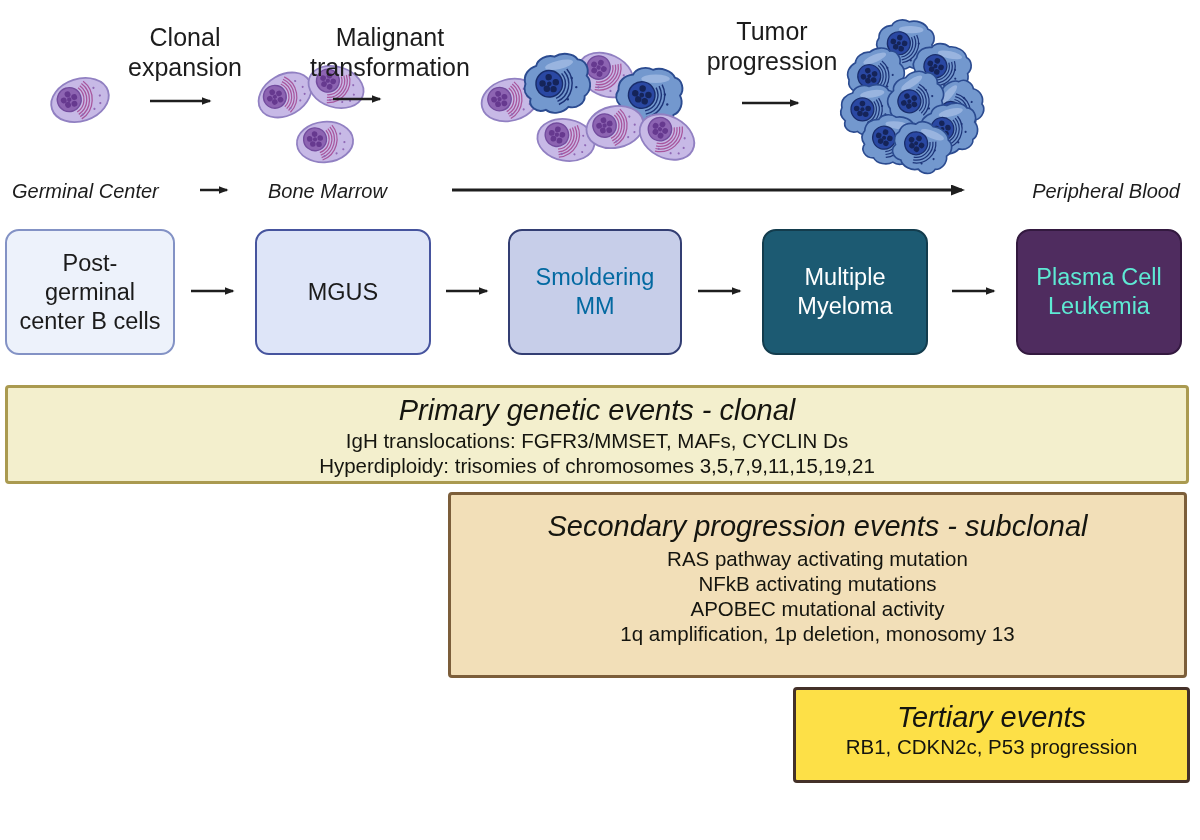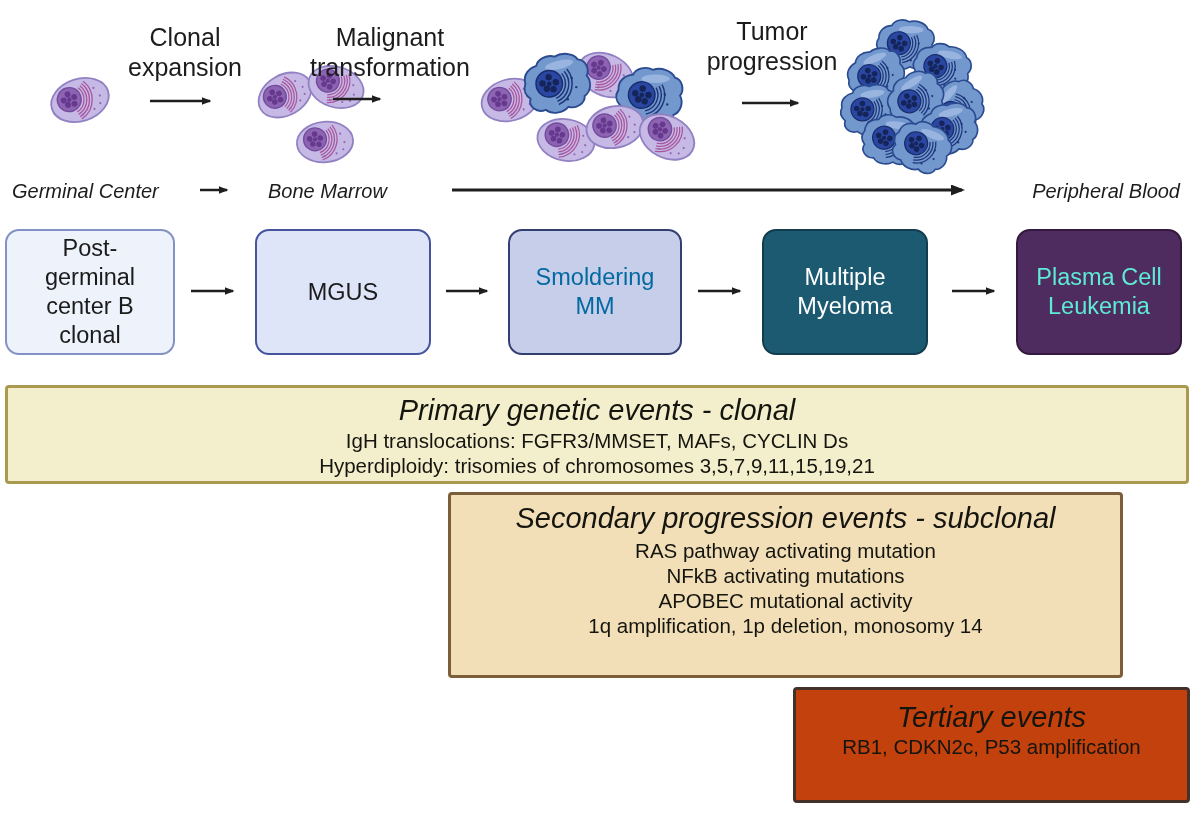--- a/index.html
+++ b/index.html
@@ -25,24 +25,24 @@
   #stage-3{left:508px;width:174px;background:#c7cee9;border-color:#333e73;color:#0369a1;}
   #stage-4{left:762px;width:166px;background:#1c5a72;border-color:#133c4d;color:#ffffff;}
   #stage-5{left:1016px;width:166px;background:#4f2c5f;border-color:#33193f;color:#5eead4;}
 
   .events{position:absolute;border-radius:4px;border:3px solid;box-sizing:border-box;text-align:center;}
   .events .etitle{font-style:italic;font-size:29px;color:#15150f;}
   .events .eline{font-size:20.5px;color:#15150f;}
   #events-primary{left:5px;top:385px;width:1184px;height:99px;background:#f3efcd;border-color:#aa9a50;padding-top:4px;}
   #events-primary .etitle{line-height:37px;}
   #events-primary .eline{line-height:24.5px;}
-  #events-secondary{left:448px;top:492px;width:675px;height:186px;background:#f2dfb8;border-color:#7c5e3a;padding-top:3px;}
+  #events-secondary{left:448px;top:492px;width:739px;height:186px;background:#f2dfb8;border-color:#7c5e3a;padding-top:11px;}
   #events-secondary .etitle{line-height:40px;}
   #events-secondary .eline{line-height:25px;}
-  #events-tertiary{left:793px;top:687px;width:397px;height:116px;background:#c2410c;border-color:#443129;padding-top:9px;}
+  #events-tertiary{left:793px;top:687px;width:397px;height:96px;background:#fde047;border-color:#443129;padding-top:9px;}
   #events-tertiary .etitle{line-height:36px;}
   #events-tertiary .eline{line-height:24px;}
 </style>
 </head>
 <body>
 
 <div class="canvas">
 
   <svg class="layer" width="1200" height="840" viewBox="0 0 1200 840" aria-hidden="true">
     <defs>
@@ -142,21 +142,21 @@
 
   <div class="toplabel" id="lbl-malignant">Malignant transformation</div>
   <div class="toplabel" id="lbl-clonal">Clonal expansion</div>
   <div class="toplabel" id="lbl-tumor">Tumor progression</div>
 
   <div class="loclabel" id="loc-germinal">Germinal Center</div>
   <div class="loclabel" id="loc-bone">Bone Marrow</div>
   <div class="loclabel" id="loc-peripheral">Peripheral Blood</div>
 
   <div class="stage" id="stage-1">
-    <span>Post-germinal center B clonal</span>
+    <span>Post-germinal center B cells</span>
   </div>
   <div class="stage" id="stage-2">
     <span>MGUS</span>
   </div>
   <div class="stage" id="stage-3">
     <span>Smoldering MM</span>
   </div>
   <div class="stage" id="stage-4">
     <span>Multiple Myeloma</span>
   </div>
@@ -168,21 +168,21 @@
     <div class="etitle">Primary genetic events - clonal</div>
     <div class="eline">IgH translocations: FGFR3/MMSET, MAFs, CYCLIN Ds</div>
     <div class="eline">Hyperdiploidy: trisomies of chromosomes 3,5,7,9,11,15,19,21</div>
   </div>
 
   <div class="events" id="events-secondary">
     <div class="etitle">Secondary progression events - subclonal</div>
     <div class="eline">RAS pathway activating mutation</div>
     <div class="eline">NFkB activating mutations</div>
     <div class="eline">APOBEC mutational activity</div>
-    <div class="eline">1q amplification, 1p deletion, monosomy 14</div>
+    <div class="eline">1q amplification, 1p deletion, monosomy 13</div>
   </div>
 
   <div class="events" id="events-tertiary">
     <div class="etitle">Tertiary events</div>
-    <div class="eline">RB1, CDKN2c, P53 amplification</div>
+    <div class="eline">RB1, CDKN2c, P53 progression</div>
   </div>
 
 </div>
 
 </body></html>

